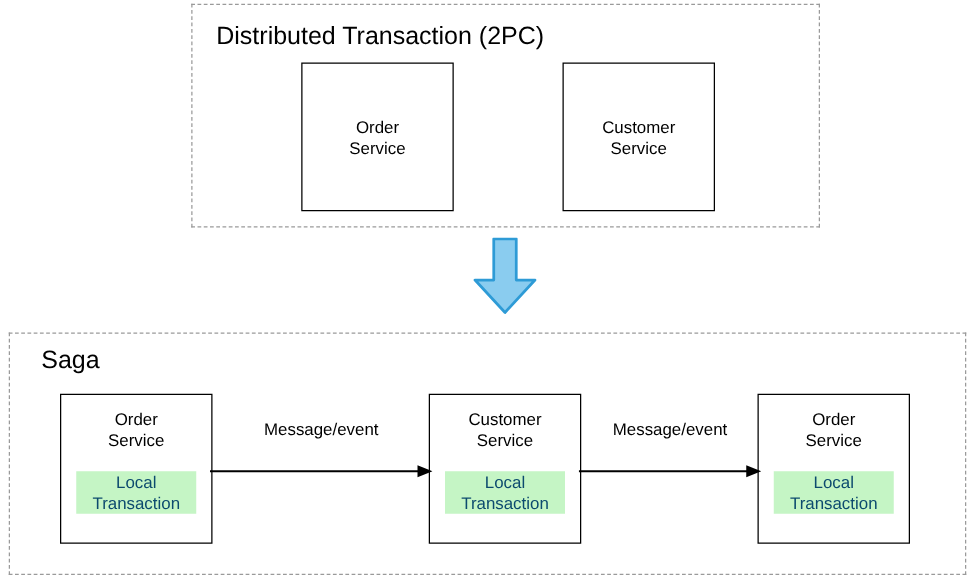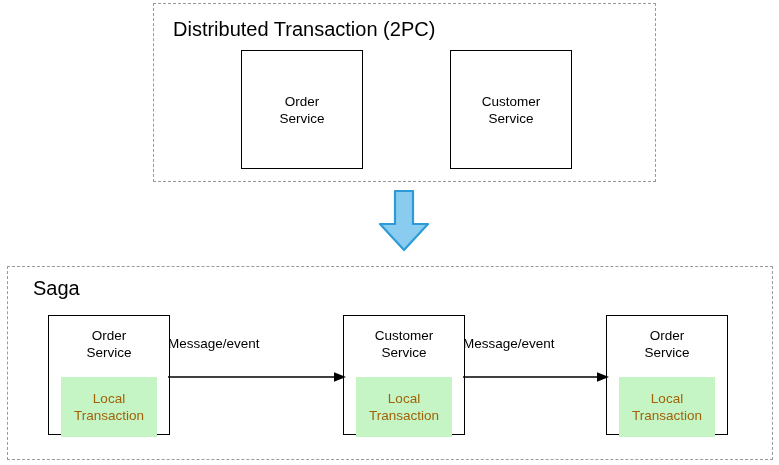--- a/index.html
+++ b/index.html
@@ -116,47 +116,47 @@
     line-height: 17px;
     text-align: center;
     white-space: pre-line;
     color: #000000;
   }
   .local-tx {
     position: absolute;
     left: 12px;
     right: 12px;
     top: 61px;
-    height: 60px;
+    height: 34px;
     background: #C5F5C5;
     display: flex;
     align-items: center;
     justify-content: center;
     font-size: 13.5px;
     line-height: 17px;
     text-align: center;
     white-space: pre-line;
-    color: #a16207;
+    color: #0c4a6e;
   }
 
   
   .flow-arrow {
     position: absolute;
     top: 368px;
     height: 18px;
   }
   #flow-arrow-0 { left: 168px; width: 178px; }
   #flow-arrow-1 { left: 463px; width: 146px; }
 
   .flow-label {
     position: absolute;
     top: 335px;
     font-size: 13.5px;
     line-height: 17px;
-    text-align: left;
+    text-align: center;
     color: #000000;
     white-space: nowrap;
   }
   #flow-label-0 { left: 168px; width: 178px; }
   #flow-label-1 { left: 463px; width: 146px; }
 </style>
 </head>
 <body>
 
 <div id="canvas">

